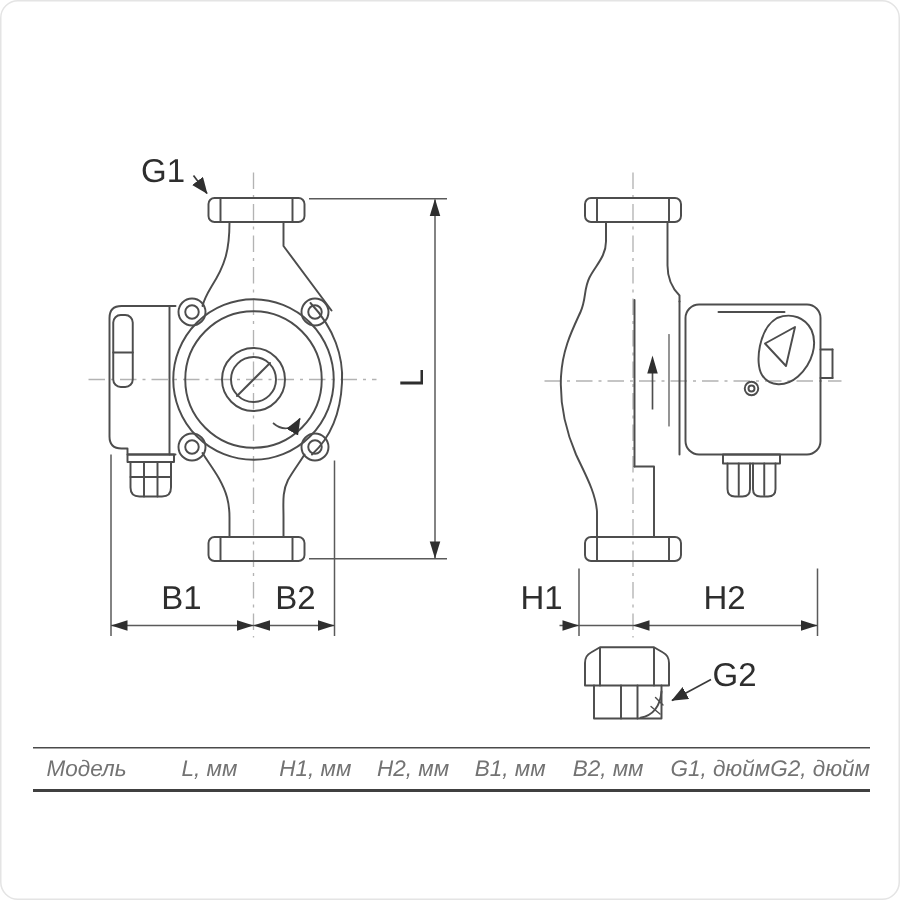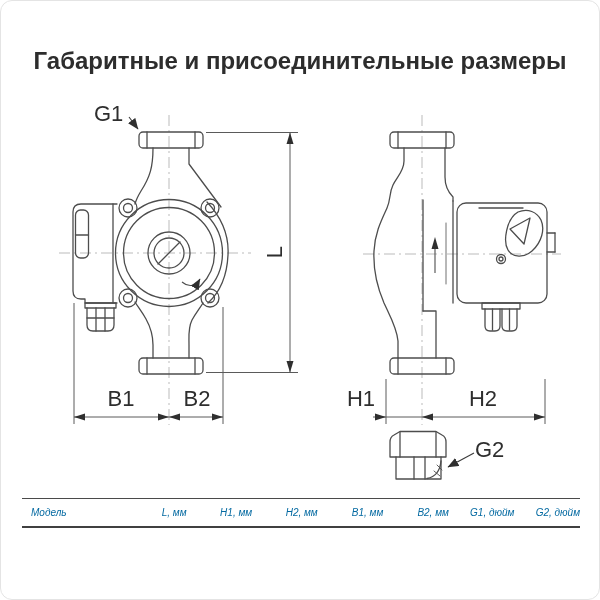--- a/index.html
+++ b/index.html
@@ -11,33 +11,32 @@
   .page-title{
     position:absolute;top:46px;left:0;width:100%;text-align:center;
     font-size:24px;font-weight:bold;color:#2d2d2d;letter-spacing:0;
   }
   svg.drawing{position:absolute;left:0;top:0;}
   svg text{font-family:"Liberation Sans", sans-serif;fill:#2e2e2e;font-size:22px;}
   
   .dim-table{position:absolute;left:21px;top:497px;width:558px;color:#333;}
   .thead{display:flex;align-items:center;height:27px;
     border-top:1.5px solid #4a4a4a;border-bottom:2px solid #404040;
-    font-style:italic;font-size:10px;color:#0369a1;}
+    font-style:italic;font-size:15px;color:#737373;}
   .trow{display:flex;align-items:center;height:24px;font-size:17px;
     border-bottom:1px dotted #9a9a9a;color:#2f2f2f;}
   .c0{width:90px;text-align:left;padding-left:4px;}
   .thead .c0{padding-left:9px;}
-  .cn{flex:1;text-align:right;white-space:nowrap;}
+  .cn{flex:1;text-align:left;white-space:nowrap;}
 </style>
 </head>
 <body>
 
 <div class="canvas">
 
-  <div class="page-title">Габаритные и присоединительные размеры</div>
 
   <svg class="drawing" width="598" height="598" viewBox="0 0 598 598">
     <defs>
       <marker id="mArr" markerWidth="12" markerHeight="10" refX="10.5" refY="4.5" orient="auto" markerUnits="userSpaceOnUse">
         <path d="M0,0 L11,4.5 L0,9 Z" fill="#2f2f2f"></path>
       </marker>
     </defs>
 
     <g stroke="#b3b3b3" stroke-width="0.9" fill="none" stroke-dasharray="11 4 2 4">
       <line x1="168" y1="114" x2="168" y2="424"></line>

